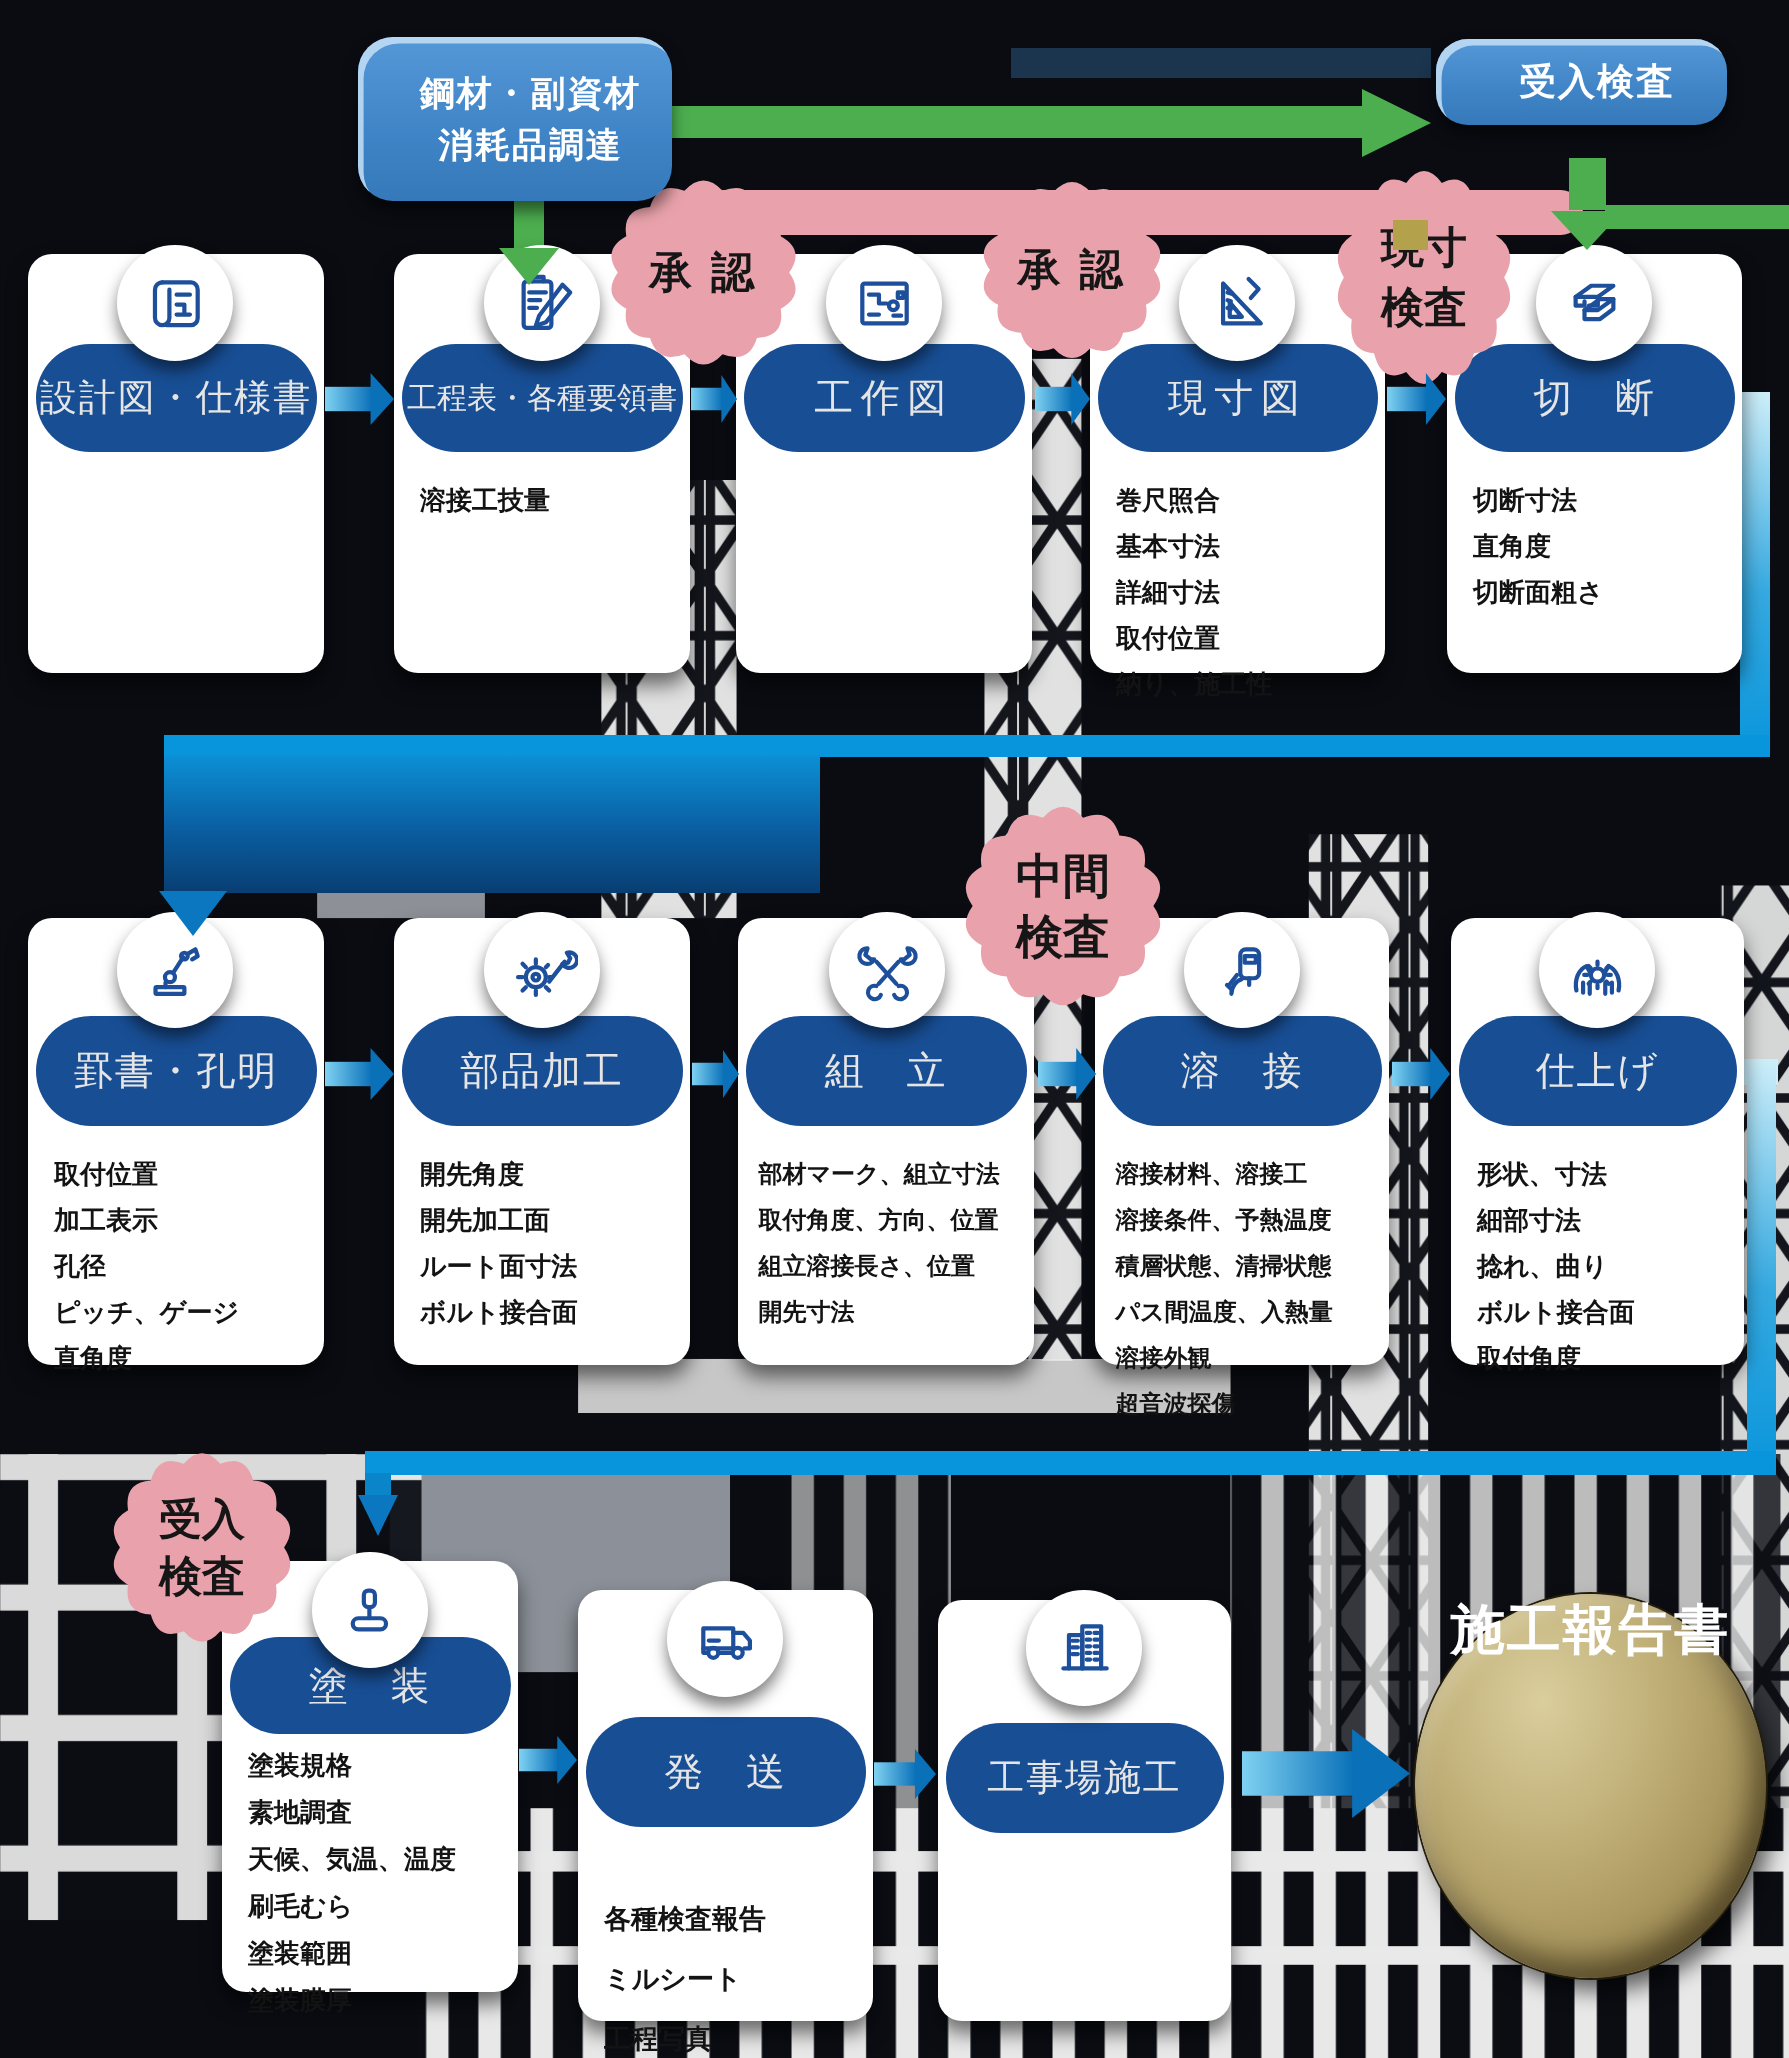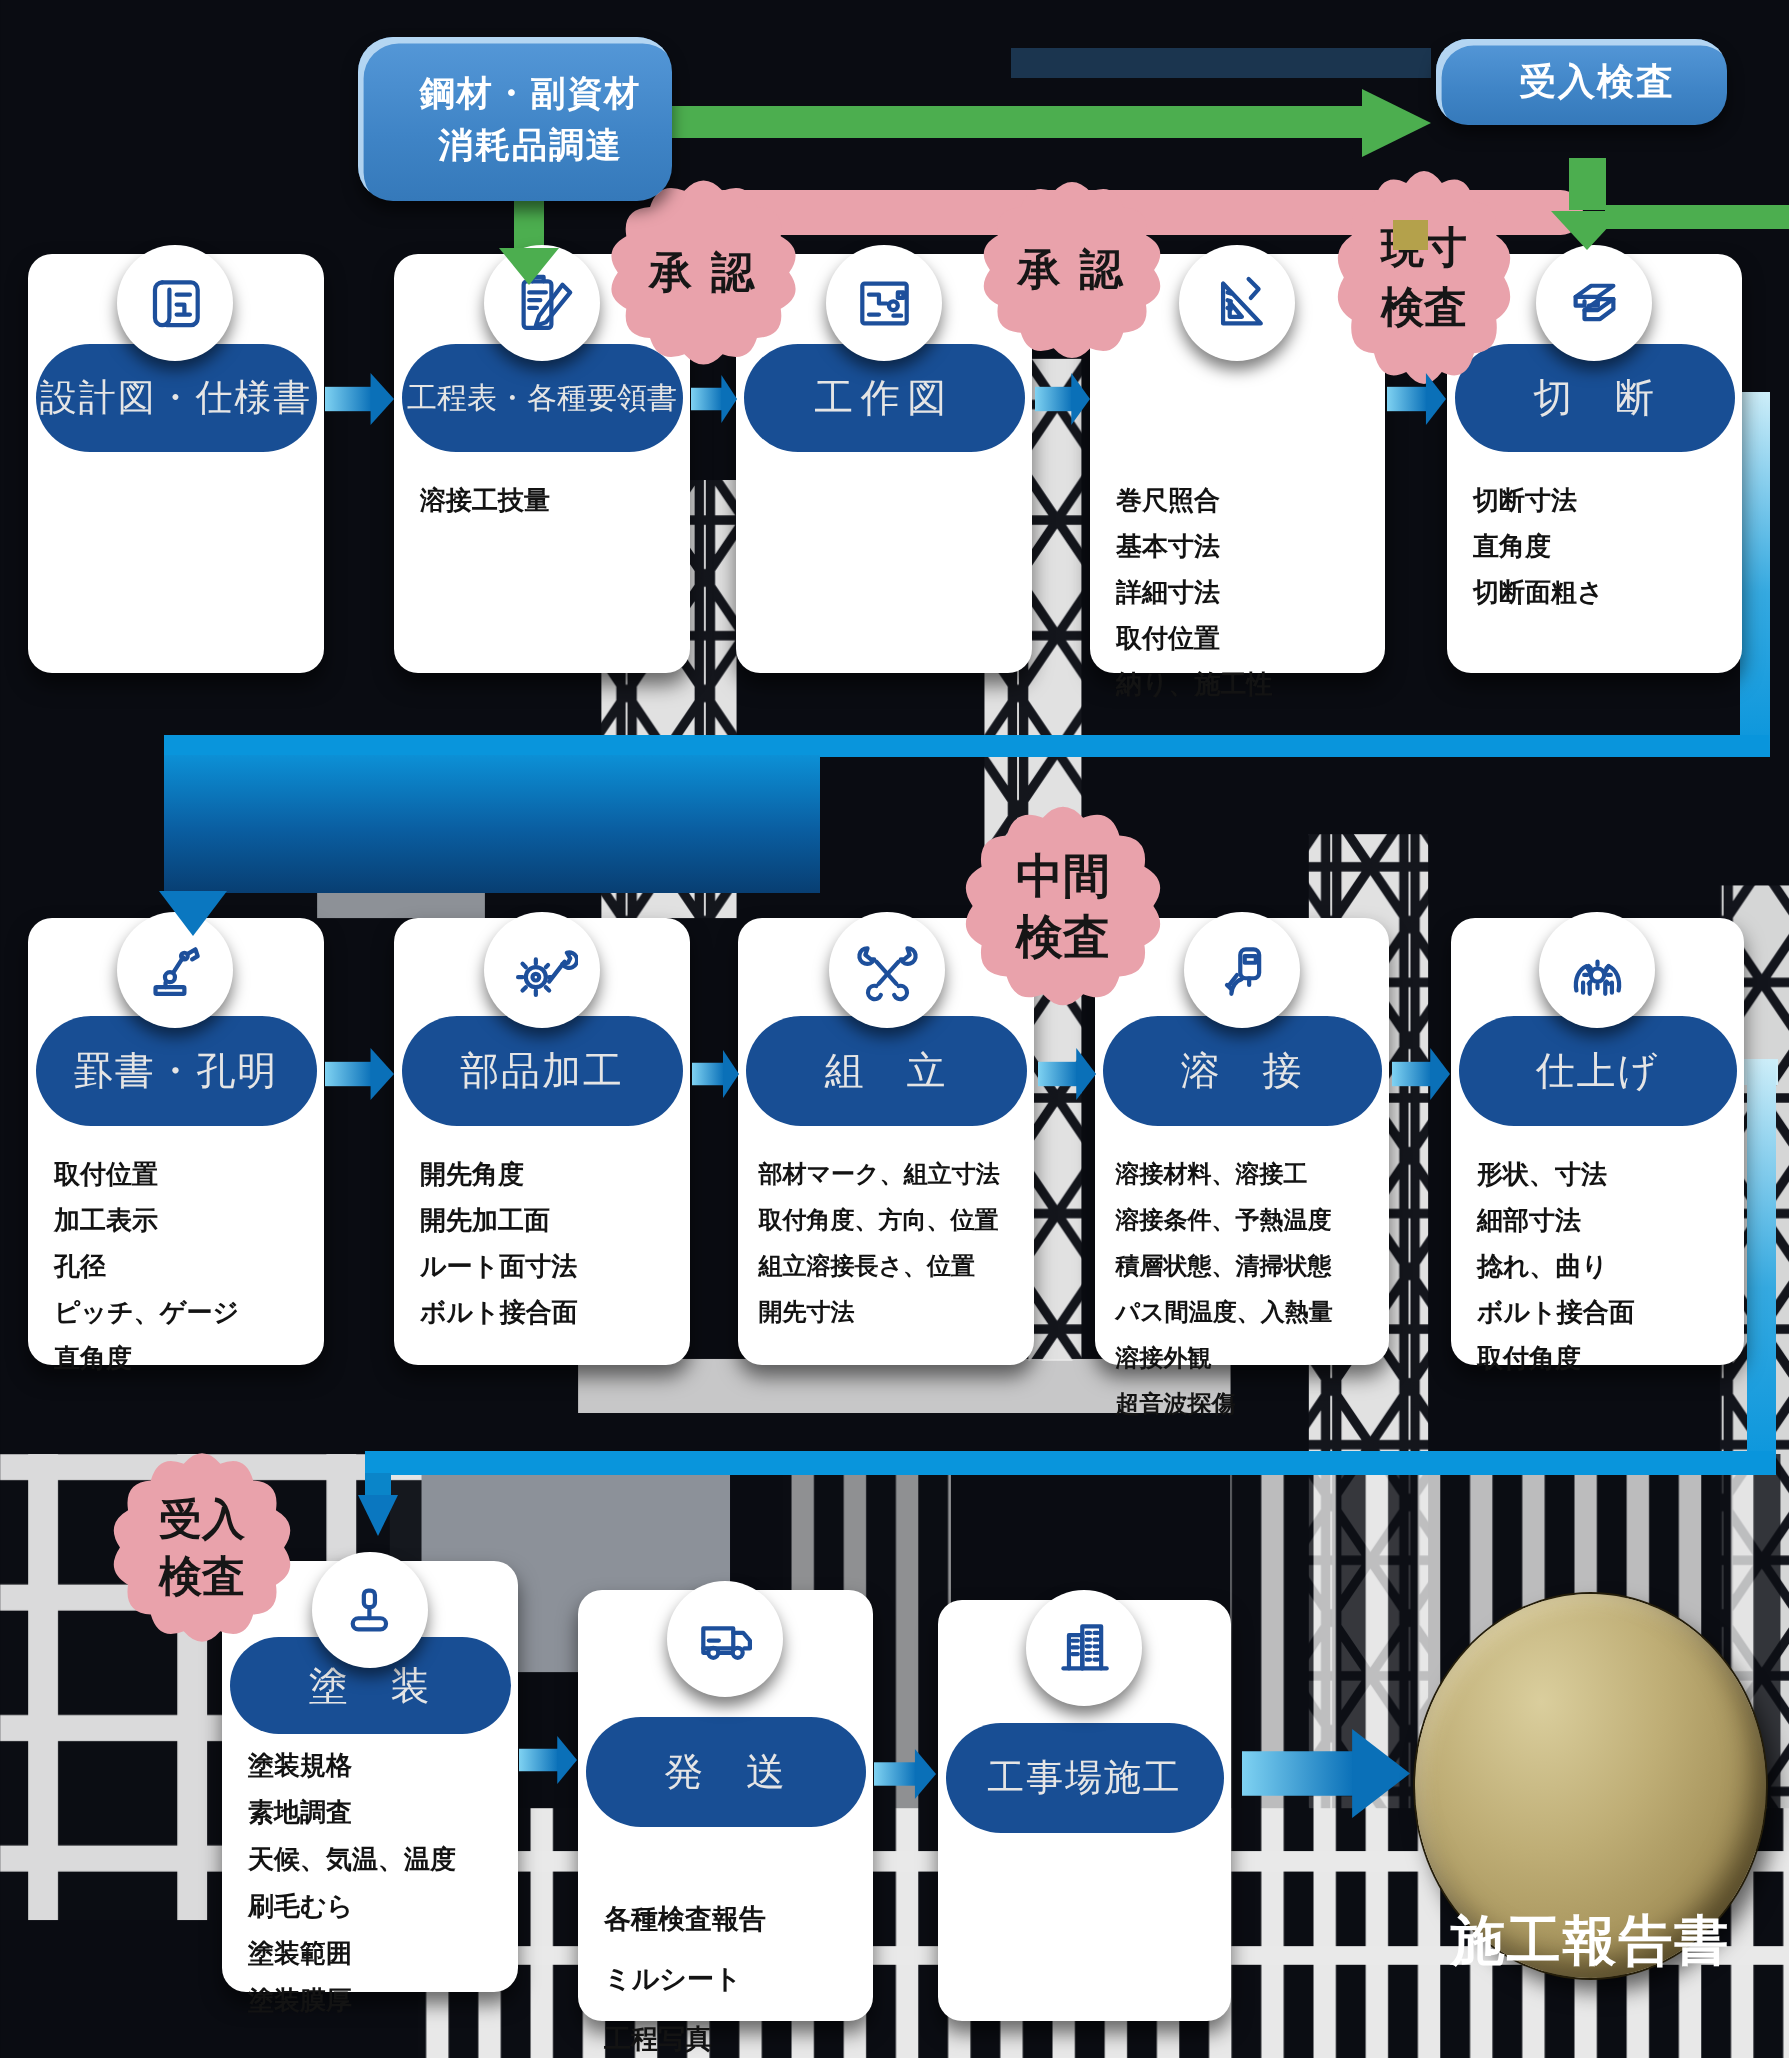--- a/index.html
+++ b/index.html
@@ -39,21 +39,21 @@
   
   .conn{position:absolute;z-index:4;}
   .tri{position:absolute;width:0;height:0;z-index:15;}
   .green{position:absolute;background:#4CAE4F;z-index:13;}
   .sarrow{position:absolute;z-index:15;}
   
   .gold{position:absolute;left:1415px;top:1594px;width:351px;height:384px;border-radius:50%;z-index:16;
         background:radial-gradient(ellipse at 36% 28%, #DACE9D 0%, #BFAE76 38%, #A18E56 72%, #8A773F 100%);
         box-shadow:inset -11.2px -17px 28px rgba(18,12,2,.5), inset 7.5px 9.3px 18.6px rgba(255,250,225,.30),
                    0 0 0 1.9px #241d09, 9.3px 13px 22.4px rgba(0,0,0,.6);
-        display:flex;align-items:flex-end;justify-content:center;}
+        display:flex;align-items:flex-start;justify-content:center;}
   .gold span{color:#fff;font-weight:700;font-size:54px;letter-spacing:1.9px;}
 </style>
 </head>
 <body>
 
 <div id="stage">
 
   <svg class="abs" width="1790" height="2058" style="left:0;top:0;z-index:1" viewBox="0 0 1920 2208">
     <defs>
       <pattern id="lat" width="84" height="124" patternUnits="userSpaceOnUse">
@@ -181,20 +181,23 @@
         <div class="li">溶接工技量</div>
       </div>
   </div>
   <div class="card" style="left:736px;top:254px;width:296px;height:419px">
     <div class="pill" style="top:90px;height:108px">
         <span class="ls8">工作図</span>
       </div>
     <div class="list" style="top:217px"></div>
   </div>
   <div class="card" style="left:1090px;top:254px;width:295px;height:419px">
+    <div class="pill" style="top:90px;height:108px">
+        <span class="ls8">現寸図</span>
+      </div>
     <div class="list" style="top:217px">
         <div class="li">巻尺照合</div>
         <div class="li">基本寸法</div>
         <div class="li">詳細寸法</div>
         <div class="li">取付位置</div>
         <div class="li">納り、施工性</div>
       </div>
   </div>
   <div class="card" style="left:1447px;top:254px;width:295px;height:419px">
     <div class="pill" style="top:90px;height:108px">

